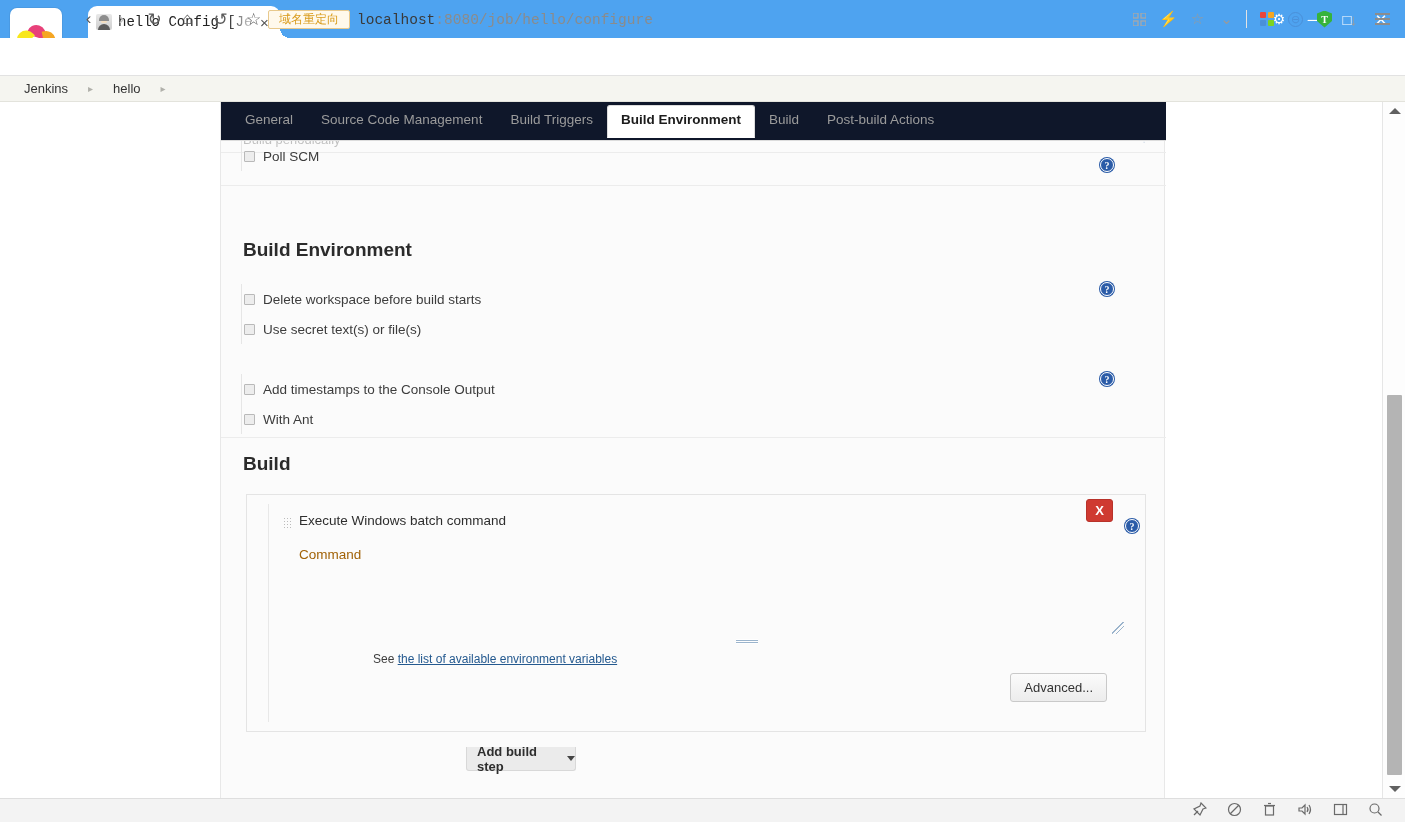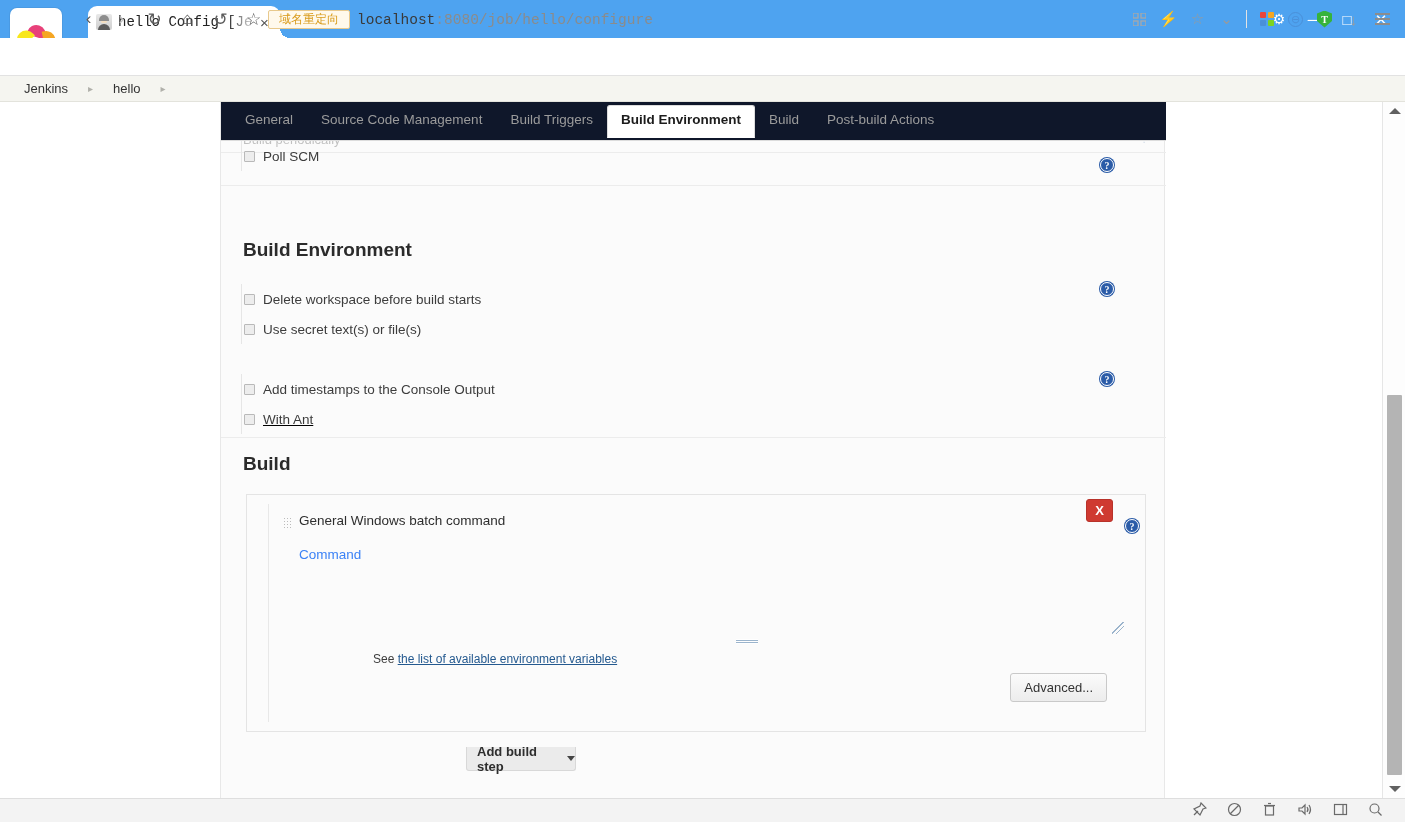--- a/index.html
+++ b/index.html
@@ -222,21 +222,21 @@
   .step-title{
     position:absolute; left:52px; top:18px; font-size:13.5px; color:#2e2e2e;
   }
   .xbtn{
     position:absolute; right:32px; top:4px; width:27px; height:23px;
     background:#cf3a31; color:#ffffff; font-size:13px; font-weight:bold;
     display:flex; align-items:center; justify-content:center;
     border-radius:3px; border:1px solid #b8322a;
   }
   .cmd-label{
-    position:absolute; left:52px; top:52px; font-size:13.5px; color:#3b82f6;
+    position:absolute; left:52px; top:52px; font-size:13.5px; color:#a16207;
   }
   .cmd-area{
     position:absolute; left:124px; top:42px; width:755px; height:99px;
     border:1px solid #a6bcd4; background:#ffffff;
     font-family:"Liberation Mono", monospace; font-size:12.5px; color:#222;
     padding:6px 7px; line-height:15px; resize:none; outline:none;
     box-shadow:inset 0 0 0 1px #ffffff;
   }
   .cmd-grip{
     position:absolute; left:489px; top:144px; width:22px; height:5px;
@@ -424,35 +424,35 @@
       </div>
       <span class="helpq" style="left:879px; top:141px;">?</span>
 
 
       <div class="opt-row" style="top:233px;">
         <span class="lbar"></span>
         <span class="cbx"></span>
         <span class="opt-label">Add timestamps to the Console Output</span>
       </div>
 
-      <div class="opt-row" style="top:263px;text-decoration:underline;">
+      <div class="opt-row" style="top:263px;">
         <span class="lbar"></span>
         <span class="cbx"></span>
         <span class="opt-label">With Ant</span>
       </div>
       <span class="helpq" style="left:879px; top:231px;">?</span>
 
       <div class="row-divider" style="top:296px;"></div>
 
       <div class="section-h" style="top:312px;">Build</div>
 
       <div class="build-panel" style="top:353px; height:238px;">
         <div class="build-inner"></div>
         <span class="drag-dots"></span>
-        <span class="step-title">General Windows batch command</span>
+        <span class="step-title">Execute Windows batch command</span>
         <span class="xbtn">X</span>
         <span class="panel-help helpq">?</span>
 
         <span class="cmd-label">Command</span>
         <span class="cmd-grip"></span>
         <span class="cmd-resize"></span>
 
         <span class="see-line"><span>See </span><a class="see-link" href="#">the list of available environment variables</a></span>
 
         <span class="adv-btn">Advanced...</span>

